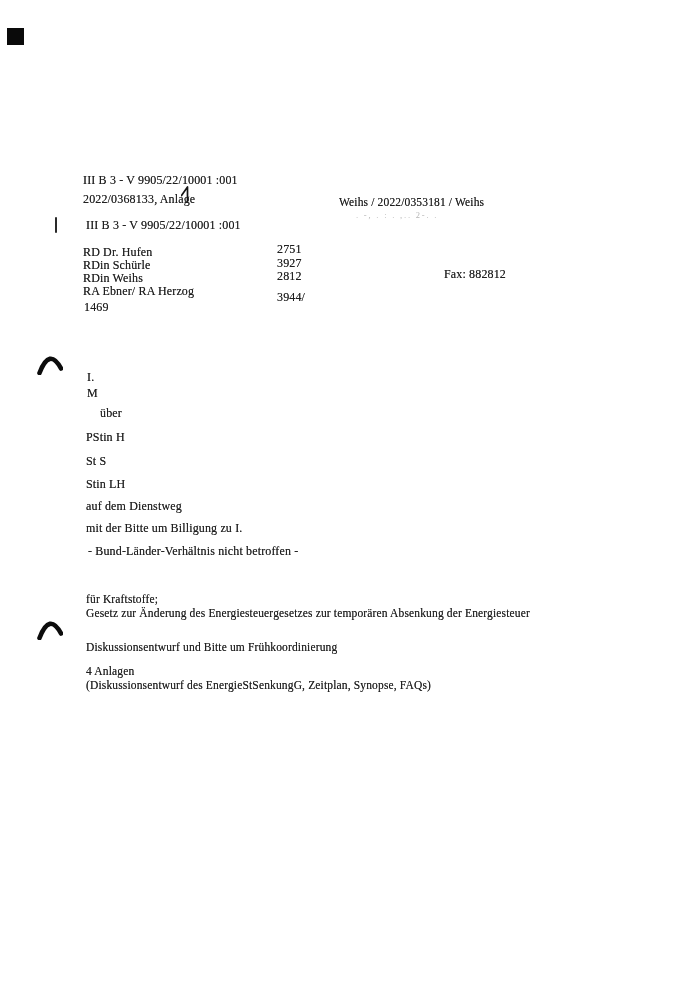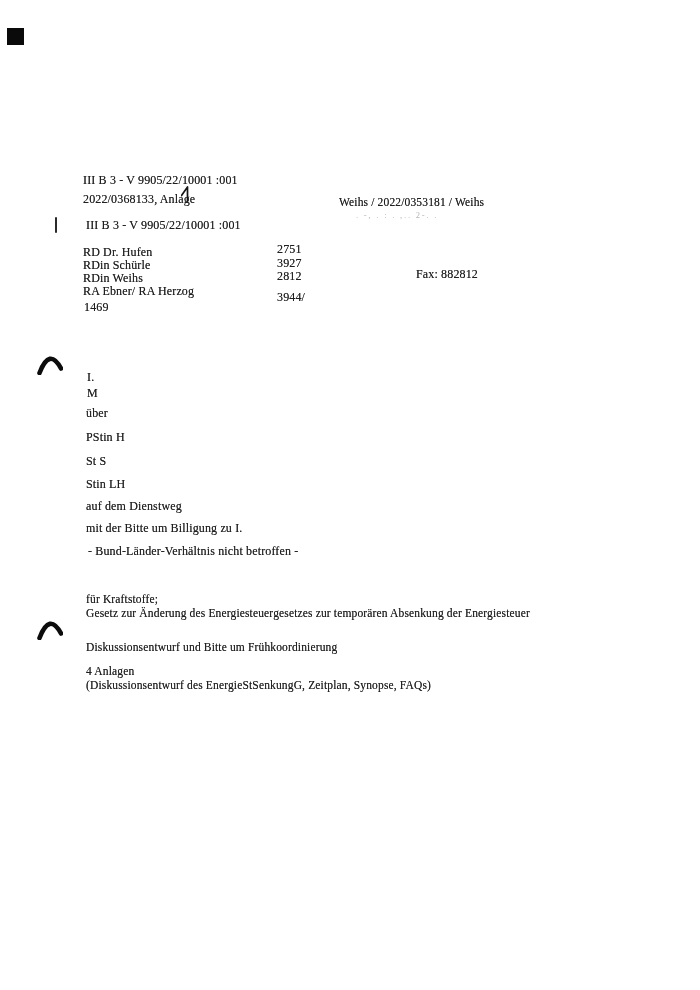--- a/index.html
+++ b/index.html
@@ -69,26 +69,26 @@
   <div class="ln" style="left:83px;top:245px;">RD Dr. Hufen</div>
   <div class="ln" style="left:83px;top:258px;">RDin Schürle</div>
   <div class="ln" style="left:83px;top:271px;">RDin Weihs</div>
   <div class="ln" style="left:83px;top:284px;text-align:right;">RA Ebner/ RA Herzog</div>
 
   <div class="ln" style="left:277px;top:242px;">2751</div>
   <div class="ln" style="left:277px;top:256px;">3927</div>
   <div class="ln" style="left:277px;top:269px;">2812</div>
   <div class="ln" style="left:277px;top:290px;">3944/</div>
 
-  <div class="ln" style="left:416px;top:267px;">Fax: 882812</div>
+  <div class="ln" style="left:444px;top:267px;">Fax: 882812</div>
   <div class="ln" style="left:84px;top:300px;">1469</div>
 
   <div class="ln" style="left:87px;top:370px;">I.</div>
   <div class="ln" style="left:87px;top:386px;">M</div>
-  <div class="ln" style="left:86px;top:406px;text-align:right;">über</div>
+  <div class="ln" style="left:100px;top:406px;text-align:right;">über</div>
   <div class="ln" style="left:86px;top:430px;">PStin H</div>
   <div class="ln" style="left:86px;top:454px;">St S</div>
   <div class="ln" style="left:86px;top:477px;">Stin LH</div>
   <div class="ln" style="left:86px;top:499px;">auf dem Dienstweg</div>
   <div class="ln" style="left:86px;top:521px;">mit der Bitte um Billigung zu I.</div>
   <div class="ln small" style="left:86px;top:606px;">Gesetz zur Änderung des Energiesteuergesetzes zur temporären Absenkung der Energiesteuer</div>
 
   <div class="ln" style="left:88px;top:544px;">- Bund-Länder-Verhältnis nicht betroffen -</div>
   <div class="ln small" style="left:86px;top:592px;">für Kraftstoffe;</div>
   <div class="ln small" style="left:86px;top:640px;">Diskussionsentwurf und Bitte um Frühkoordinierung</div>

